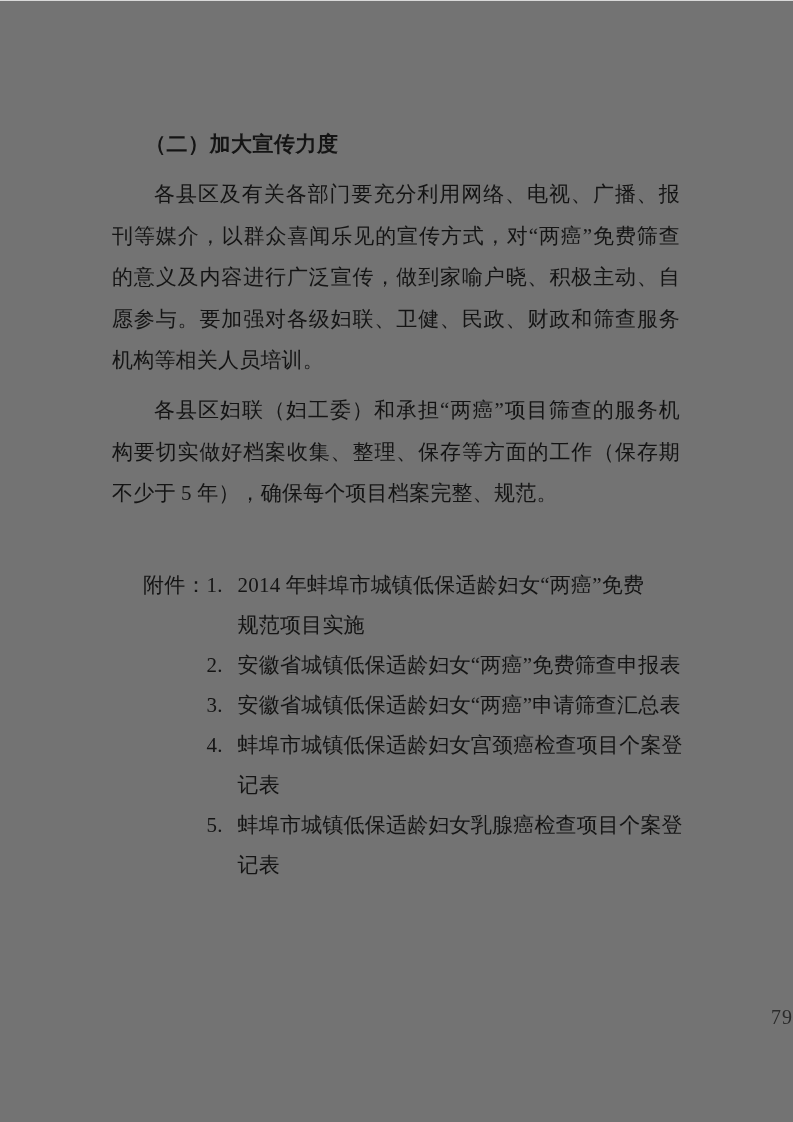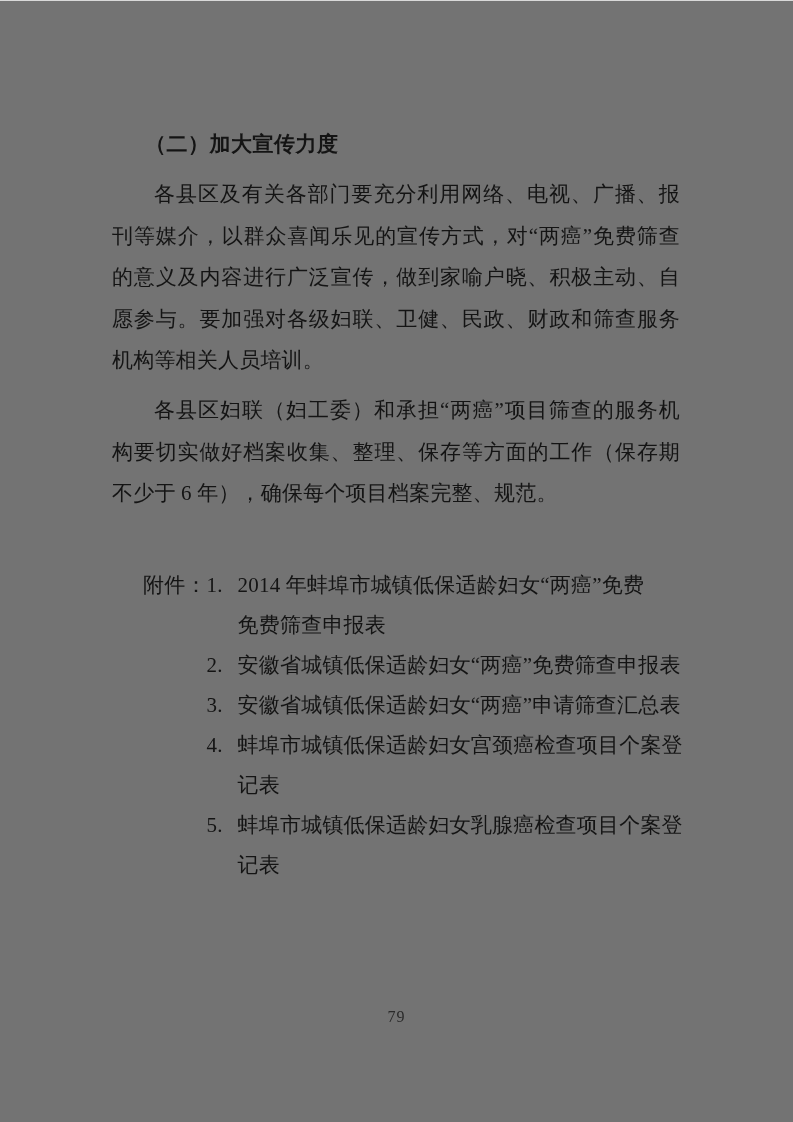--- a/index.html
+++ b/index.html
@@ -71,54 +71,54 @@
     flex: 1 1 auto;
   }
   .att-line {
     display: block;
   }
   .page-number {
     position: absolute;
     top: 1004px;
     left: 0;
     width: 100%;
-    text-align: center;
-    font-size: 16px;
+    text-align: right;
+    font-size: 20px;
     line-height: 26px;
     color: #2a2a2a;
     letter-spacing: 1px;
   }
 </style>
 </head>
 <body>
 
 <div class="page">
   <div class="scan-edge"></div>
 
   <div class="content">
 
     <section>
       <h3 class="sec-heading">（二）加大宣传力度</h3>
       <p class="sec-para">各县区及有关各部门要充分利用网络、电视、广播、报刊等媒介，以群众喜闻乐见的宣传方式，对“两癌”免费筛查的意义及内容进行广泛宣传，做到家喻户晓、积极主动、自愿参与。要加强对各级妇联、卫健、民政、财政和筛查服务机构等相关人员培训。</p>
     </section>
 
 
     <section>
-      <p class="sec-para">各县区妇联（妇工委）和承担“两癌”项目筛查的服务机构要切实做好档案收集、整理、保存等方面的工作（保存期不少于 6 年），确保每个项目档案完整、规范。</p>
+      <p class="sec-para">各县区妇联（妇工委）和承担“两癌”项目筛查的服务机构要切实做好档案收集、整理、保存等方面的工作（保存期不少于 5 年），确保每个项目档案完整、规范。</p>
     </section>
 
     <div class="attachments">
       <div class="att-label">附件：</div>
       <div class="att-list">
 
         <div class="att-item">
           <span class="att-num">1.</span>
           <span class="att-lines">
             <span class="att-line">2014 年蚌埠市城镇低保适龄妇女“两癌”免费</span>
-            <span class="att-line">免费筛查申报表</span>
+            <span class="att-line">规范项目实施</span>
           </span>
         </div>
 
         <div class="att-item">
           <span class="att-num">2.</span>
           <span class="att-lines">
             <span class="att-line">安徽省城镇低保适龄妇女“两癌”免费筛查申报表</span>
           </span>
         </div>
 

